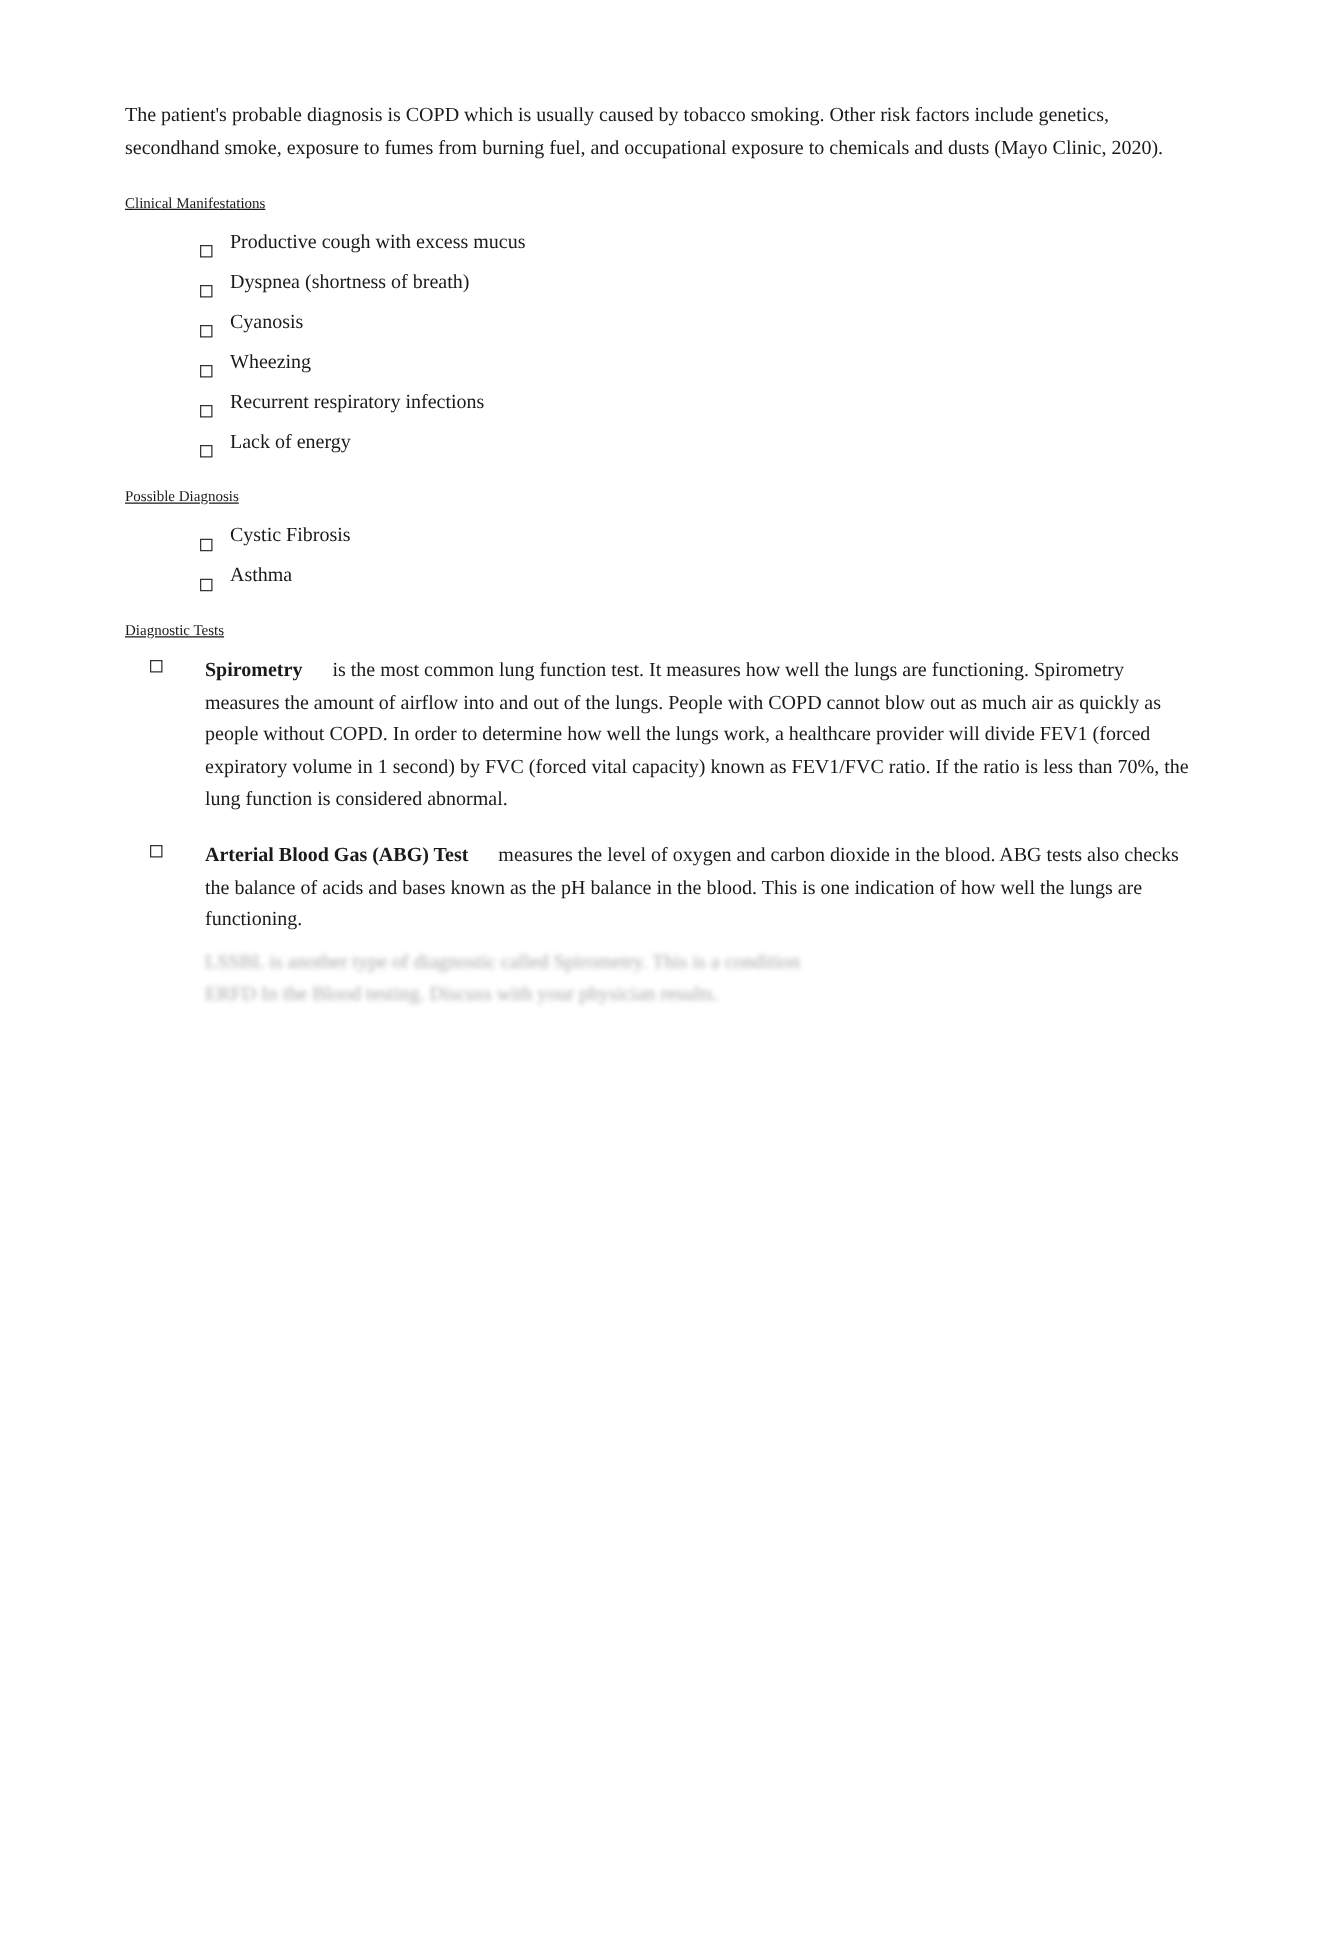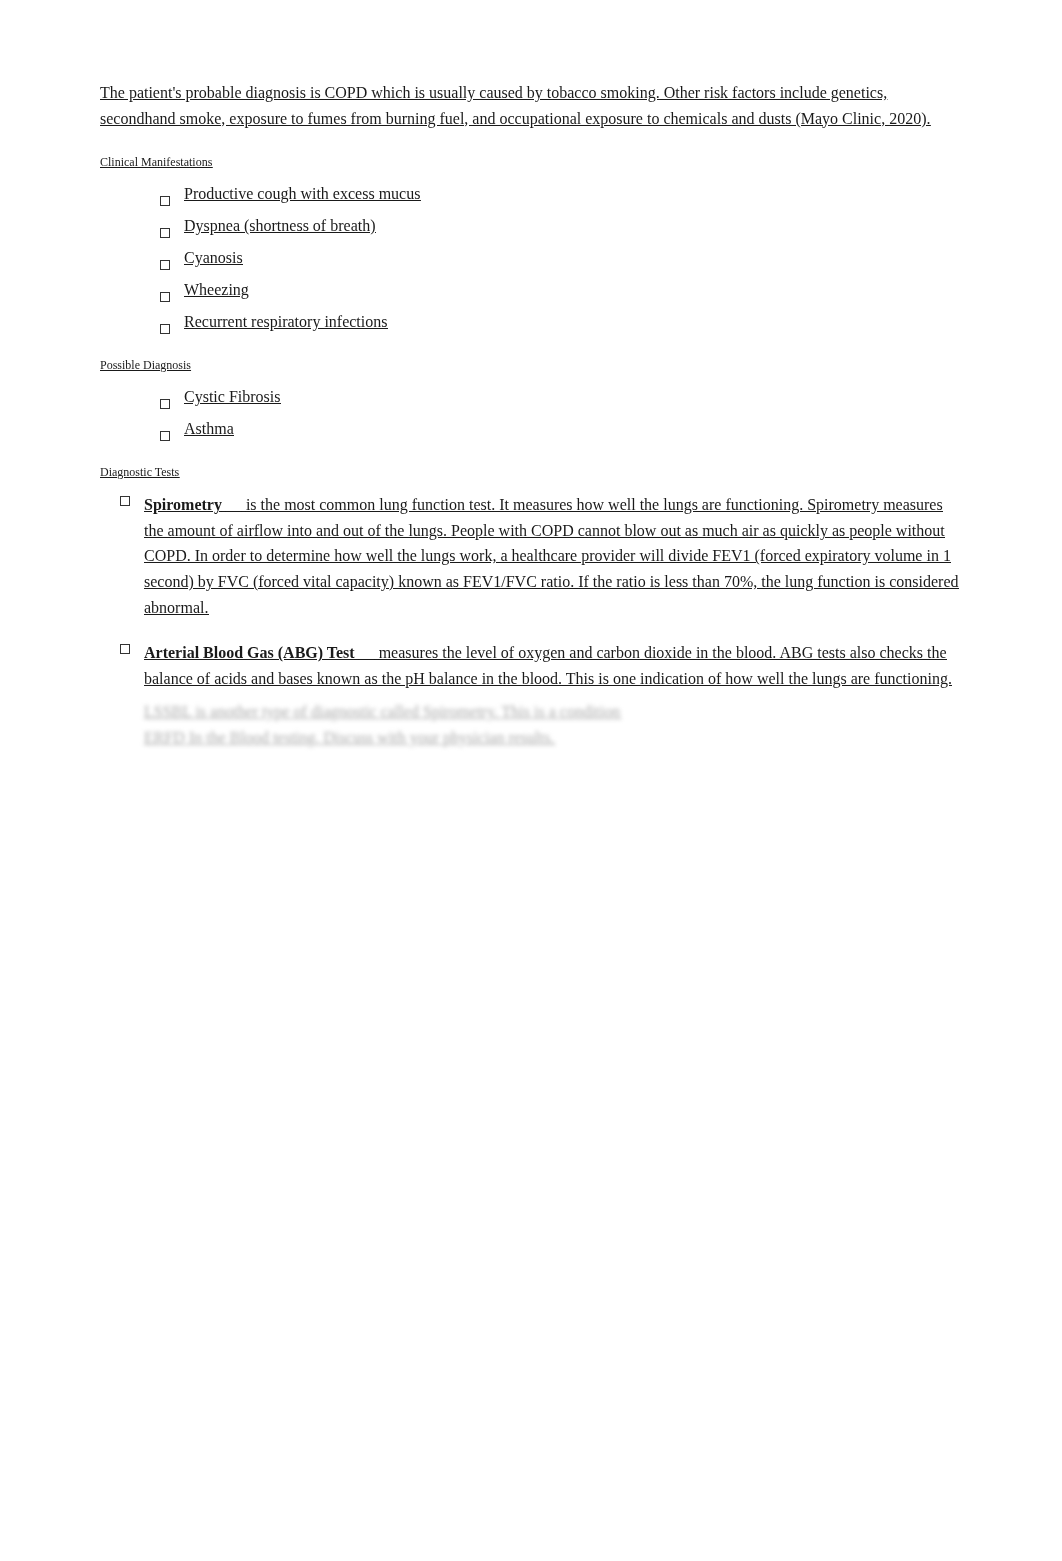--- a/index.html
+++ b/index.html
@@ -1,19 +1,18 @@
 <!DOCTYPE html>
 <html><head>
   <meta charset="utf-8">
   <style>
     * {
       margin: 0;
       padding: 0;
       box-sizing: border-box;
-      text-decoration: underline;
     }
 
     body {
       background: #ffffff;
       font-family: 'Times New Roman', Times, serif;
       font-size: 16px;
       color: #1a1a1a;
       width: 1062px;
       min-height: 1561px;
       padding: 80px 100px 80px 100px;
@@ -71,20 +70,21 @@
     .diagnostic-list {
       list-style: none;
       padding-left: 20px;
     }
 
     .diagnostic-list li {
       display: flex;
       align-items: flex-start;
       margin-bottom: 20px;
       line-height: 1.6;
+      gap: 20px;
     }
 
     .diagnostic-list li .bullet-icon {
       margin-right: 14px;
       font-size: 10px;
       margin-top: 4px;
       flex-shrink: 0;
       display: inline-block;
       width: 10px;
       height: 10px;
@@ -132,20 +132,24 @@
       <span>Cyanosis</span>
     </li>
     <li>
       <span class="bullet-icon"></span>
       <span>Wheezing</span>
     </li>
     <li>
       <span class="bullet-icon"></span>
       <span>Recurrent respiratory infections</span>
     </li>
+    <li>
+      <span class="bullet-icon"></span>
+      <span>Lack of energy</span>
+    </li>
   </ul>
 </div>
 
 <div class="section-wrapper">
   <h2 class="section-heading">Possible Diagnosis</h2>
   <ul class="bullet-list nested">
     <li>
       <span class="bullet-icon"></span>
       <span>Cystic Fibrosis</span>
     </li>

